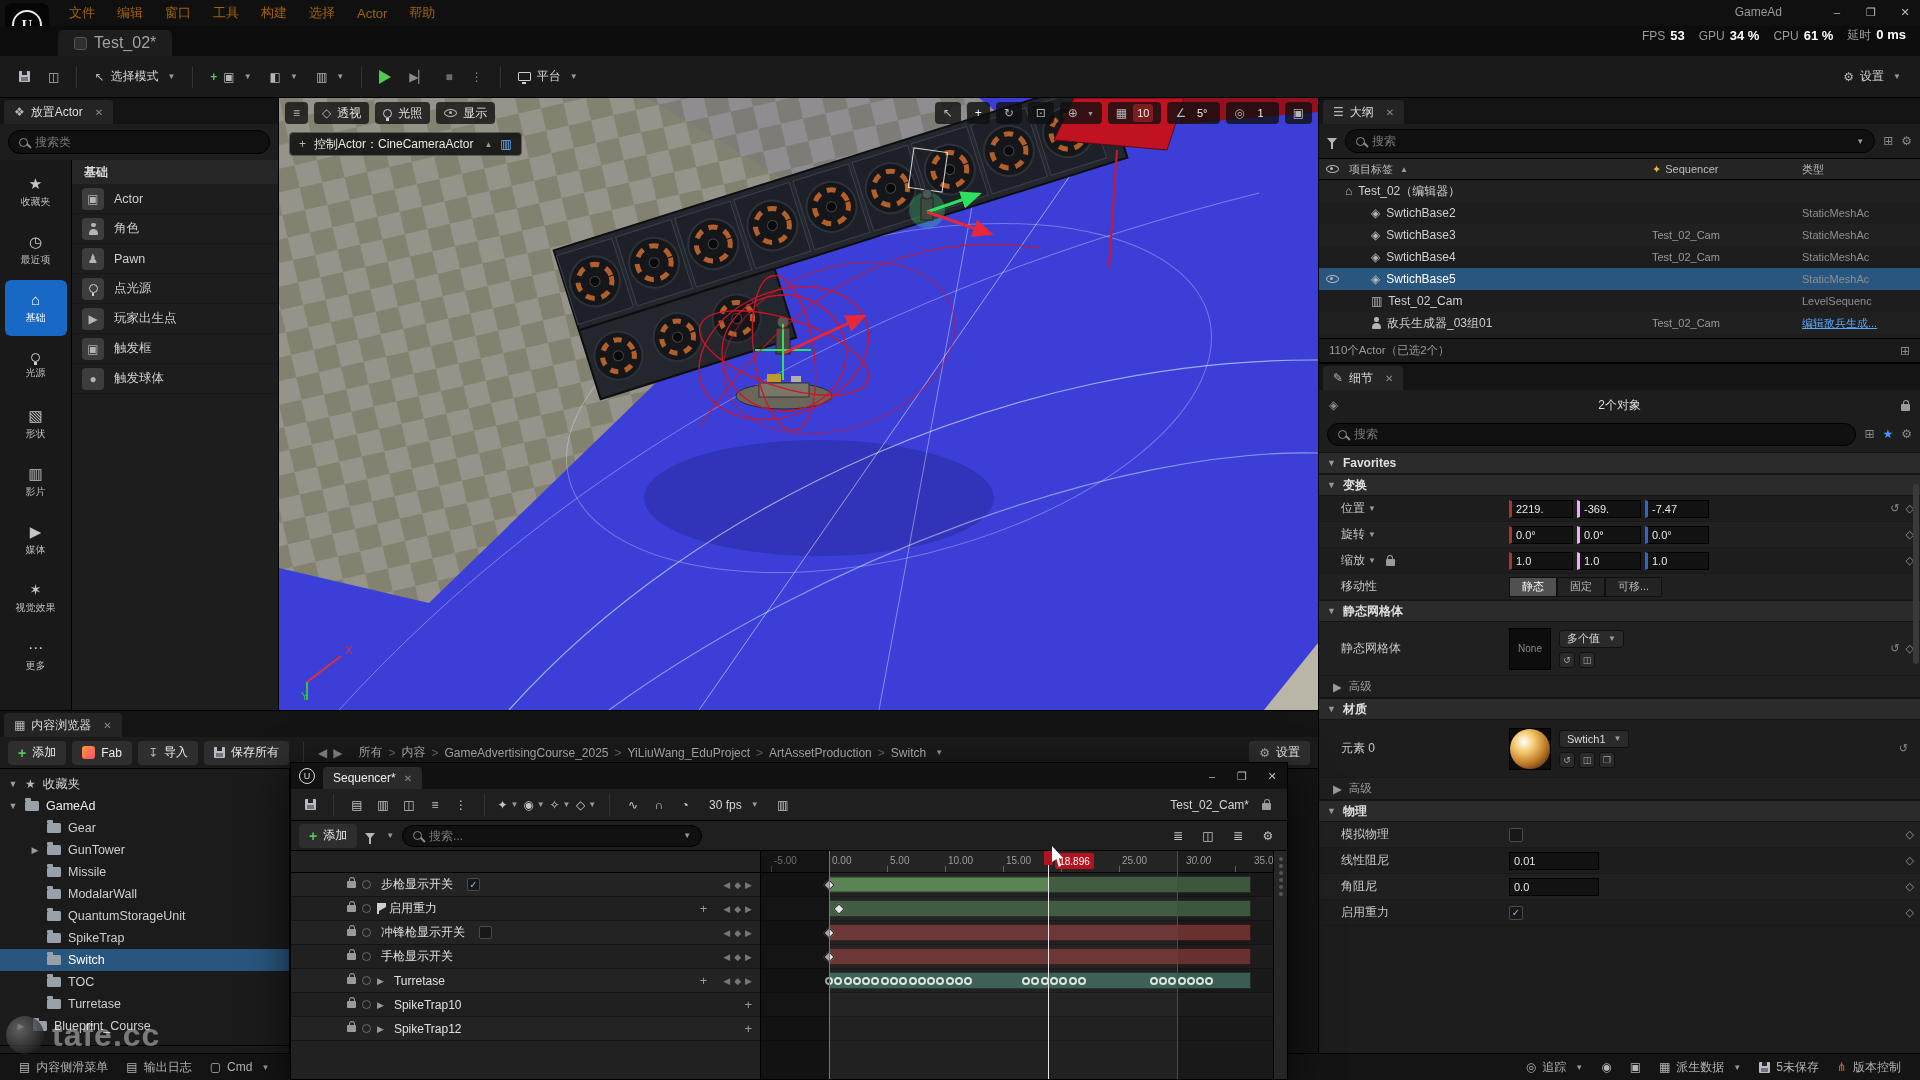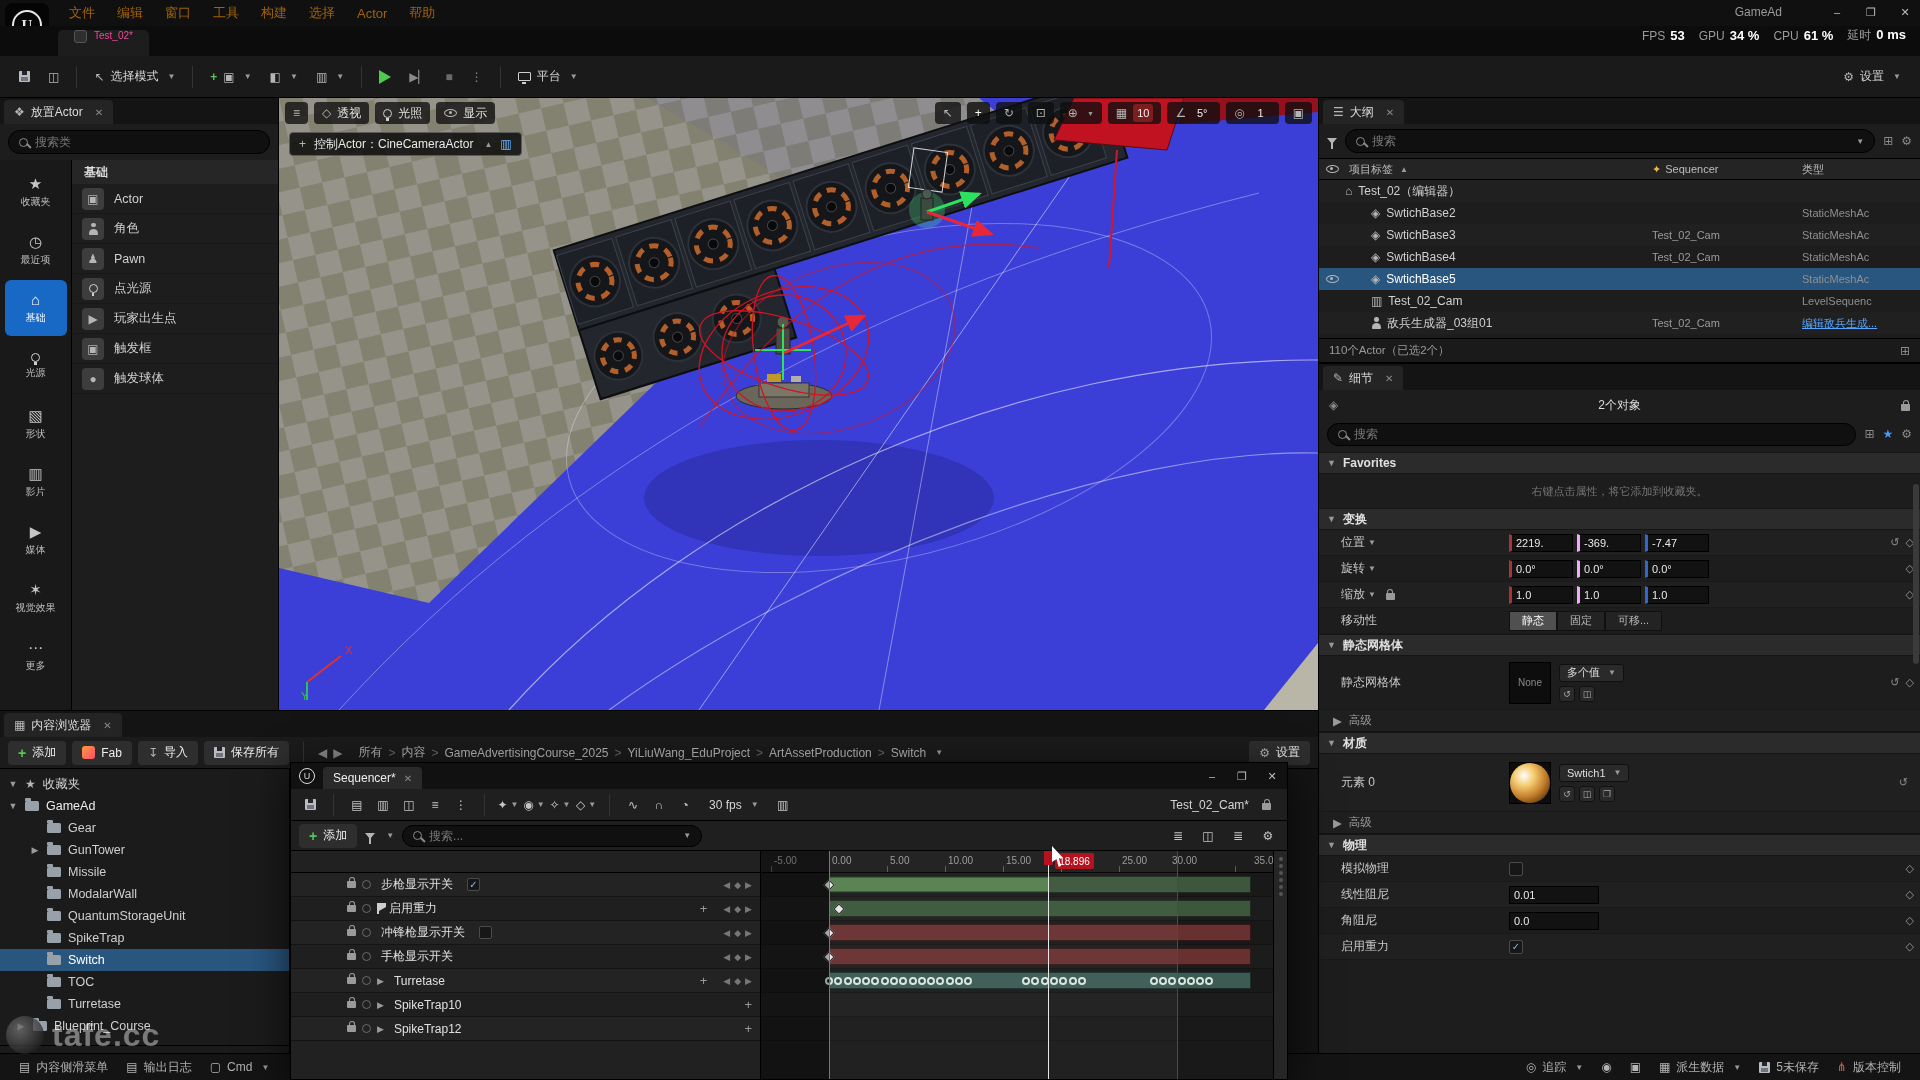--- a/index.html
+++ b/index.html
@@ -50,21 +50,21 @@
 #tr-row1{display:flex;align-items:center;height:24px;gap:4px}
 #win-proj{color:#9a9a9a;font-size:12px;margin-right:36px}
 .winbtn{width:30px;height:22px;display:flex;align-items:center;justify-content:center;color:#bbb;font-size:11px;cursor:pointer}
 #stats{display:flex;align-items:center;gap:14px;height:22px;padding-right:14px}
 .stat{display:flex;align-items:baseline;gap:5px}
 .stat-l{color:#9a9a9a;font-size:12px}
 .stat-v{color:#fff;font-size:13px;font-weight:bold}
 
 
 #tabrow{position:absolute;left:0;top:26px;width:1920px;height:30px;background:#0c0c0c;display:flex;align-items:flex-end;padding-left:58px;z-index:20}
-#leveltab{height:26px;background:#1d1d1d;border-radius:5px 5px 0 0;display:flex;gap:7px;padding:0 16px;color:#ec4899;font-size:10px;cursor:pointer}
+#leveltab{height:26px;background:#1d1d1d;border-radius:5px 5px 0 0;display:flex;align-items:center;gap:7px;padding:0 16px;color:#a3a3a3;font-size:16px;cursor:pointer}
 #leveltab .ticon{width:13px;height:13px;background:#2f2f2f;border:1px solid #555;border-radius:3px}
 
 
 #toolbar{position:absolute;left:0;top:56px;width:1920px;height:42px;background:#1a1a1a;border-bottom:1px solid #000;display:flex;align-items:center;padding:0 10px;z-index:20}
 .tbtn{display:flex;align-items:center;gap:6px;height:28px;padding:0 9px;border-radius:4px;color:#d5d5d5;cursor:pointer}
 .tbtn .caret{font-size:8px}
 
 
 #placepanel{position:absolute;left:0;top:98px;width:279px;height:612px;background:#1d1d1d;border-right:1px solid #000;display:flex;flex-direction:column}
 .ptabrow{height:26px;background:#141414;display:flex;align-items:flex-end;padding-left:4px;flex:none}
@@ -751,21 +751,20 @@
         </div>
         <span class="glyph dim">⊞</span>
         <span class="glyph" style="color:#3f9bff">★</span>
         <span class="glyph dim">⚙</span>
       </div>
 
       <div class="dsec">
           <span class="scaret">▼</span>
           <span>Favorites</span>
         </div>
-      <div class="dhint">右键点击属性，将它添加到收藏夹。</div>
 
       <div class="dsec">
           <span class="scaret">▼</span>
           <span>变换</span>
         </div>
       <div class="drow">
         <span class="dlabel">
             <span>位置</span>
             <span class="caret">▼</span>
           </span>
@@ -1203,21 +1202,21 @@
             <div class="rlab" style="left: 126px;">5.00</div>
             <div class="rtick" style="left: 184px;"></div>
             <div class="rlab" style="left: 184px;">10.00</div>
             <div class="rtick" style="left: 242px;"></div>
             <div class="rlab" style="left: 242px;">15.00</div>
             <div class="rtick" style="left: 300px;"></div>
             <div class="rlab" style="left: 300px;">20.00</div>
             <div class="rtick" style="left: 358px;"></div>
             <div class="rlab" style="left: 358px;">25.00</div>
             <div class="rtick" style="left: 416px;"></div>
-            <div class="rlab" style="left: 408px;">30.00</div>
+            <div class="rlab" style="left: 422px; font-style: italic;">30.00</div>
             <div class="rtick" style="left: 474px;"></div>
             <div class="rlab" style="left: 490px;">35.00</div>
           </div>
         <div id="seq-lanes">
             <div class="lane">
               <div class="seg seg-green" style="left: 68px; width: 422.24px;"></div>
               <div class="seg-green-b" style="left: 68px; width: 220.4px; position: absolute;"></div>
               <div class="kd" style="left: 68px;"></div>
             </div>
             <div class="lane">

